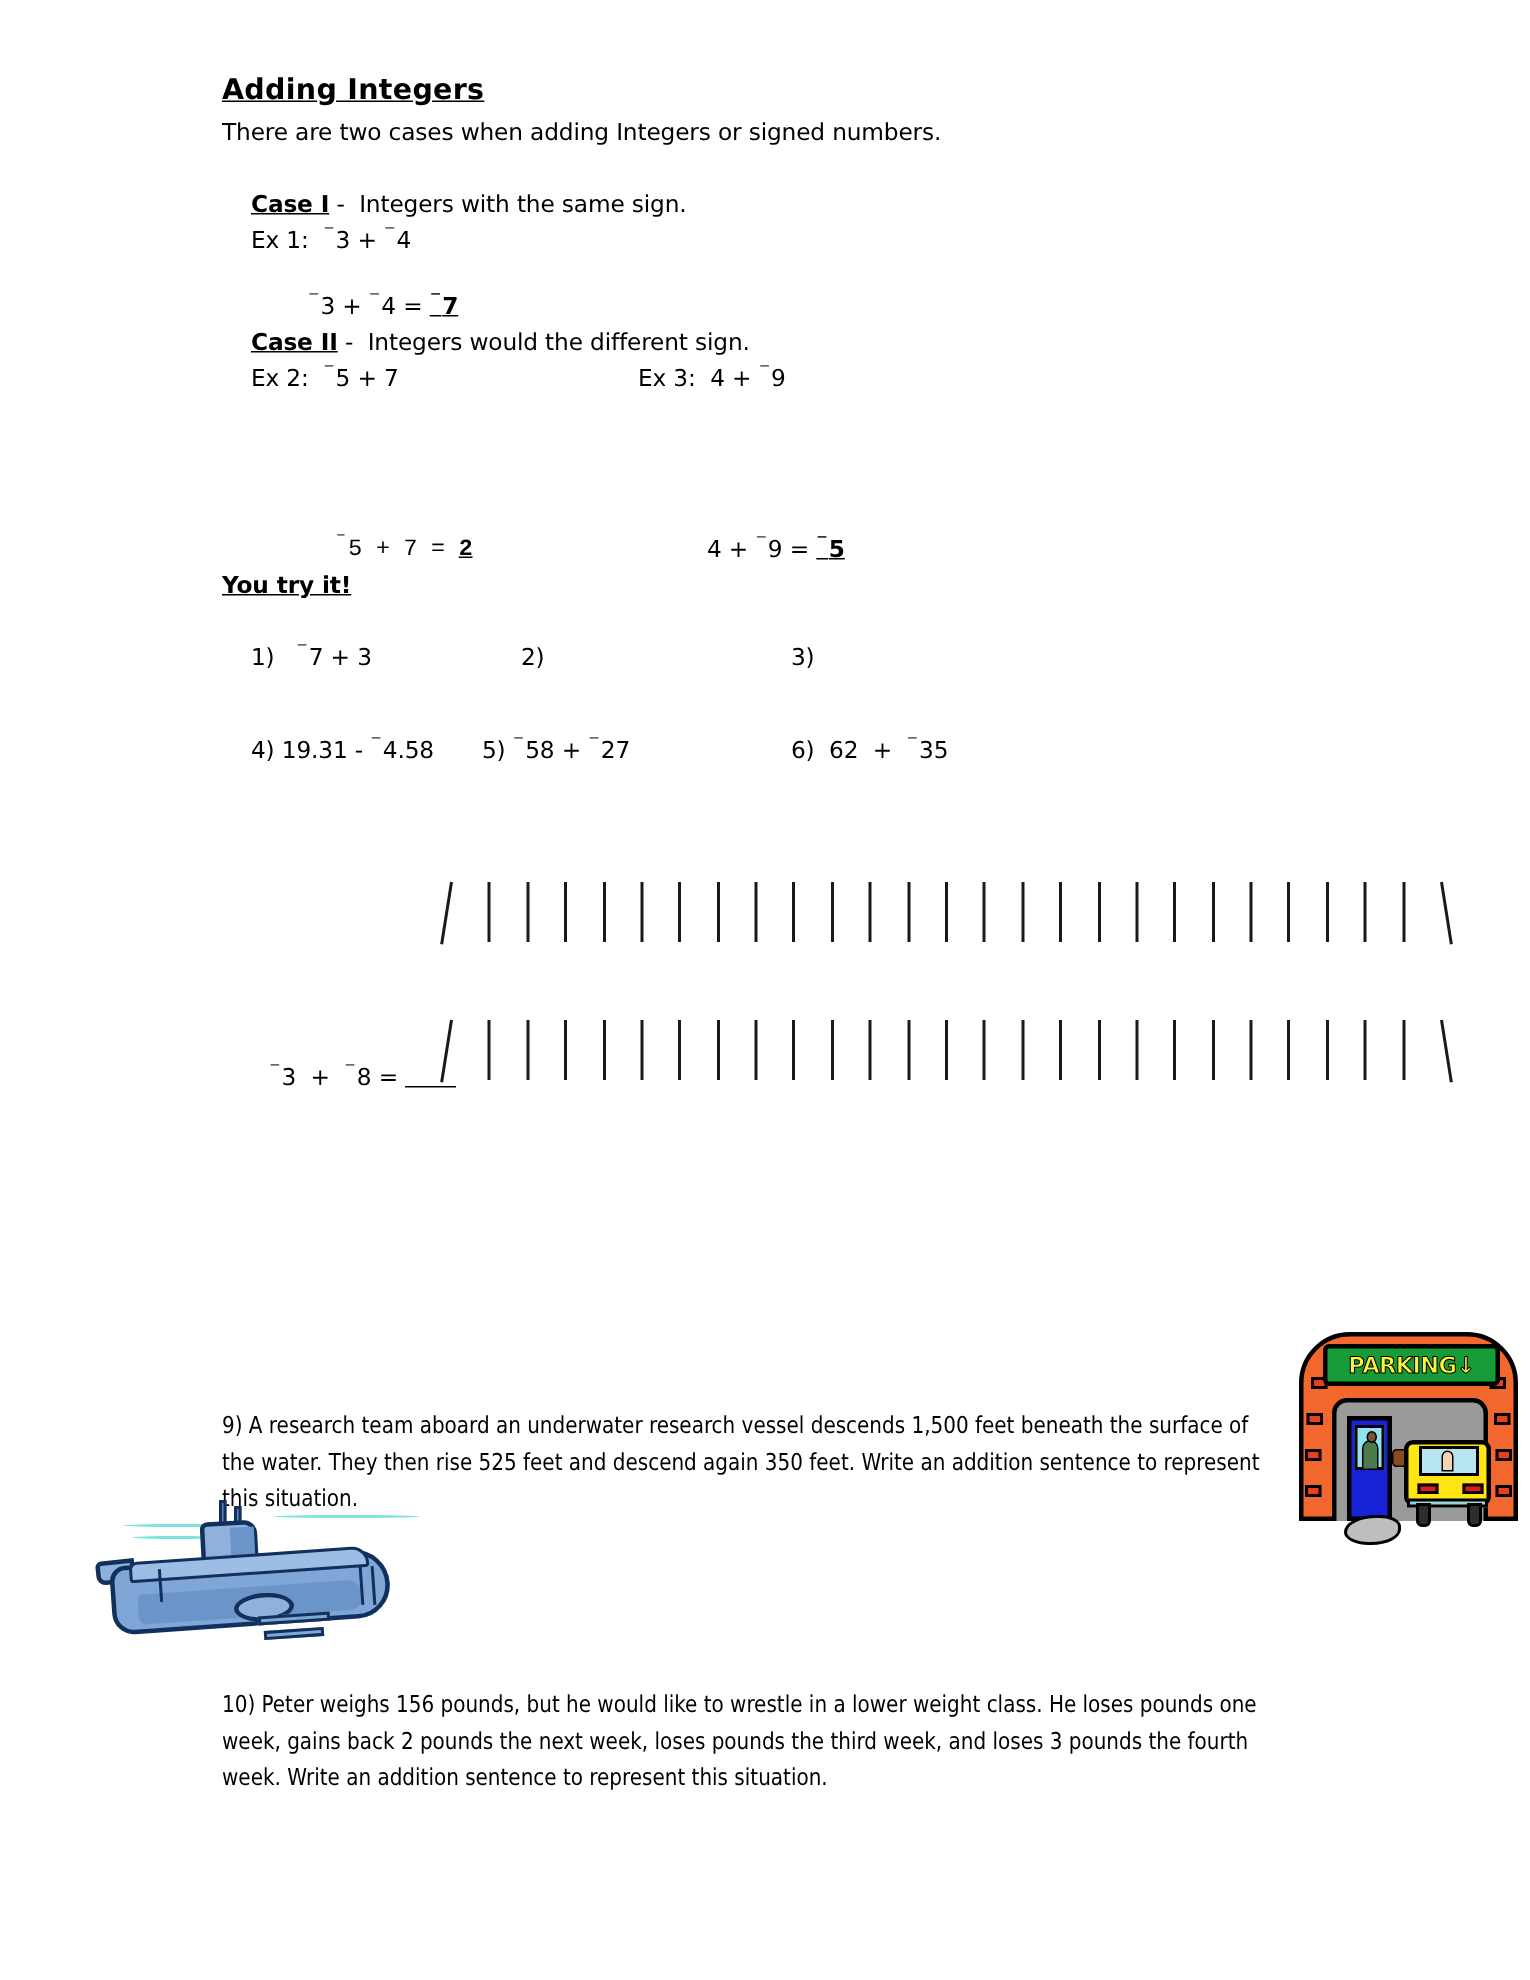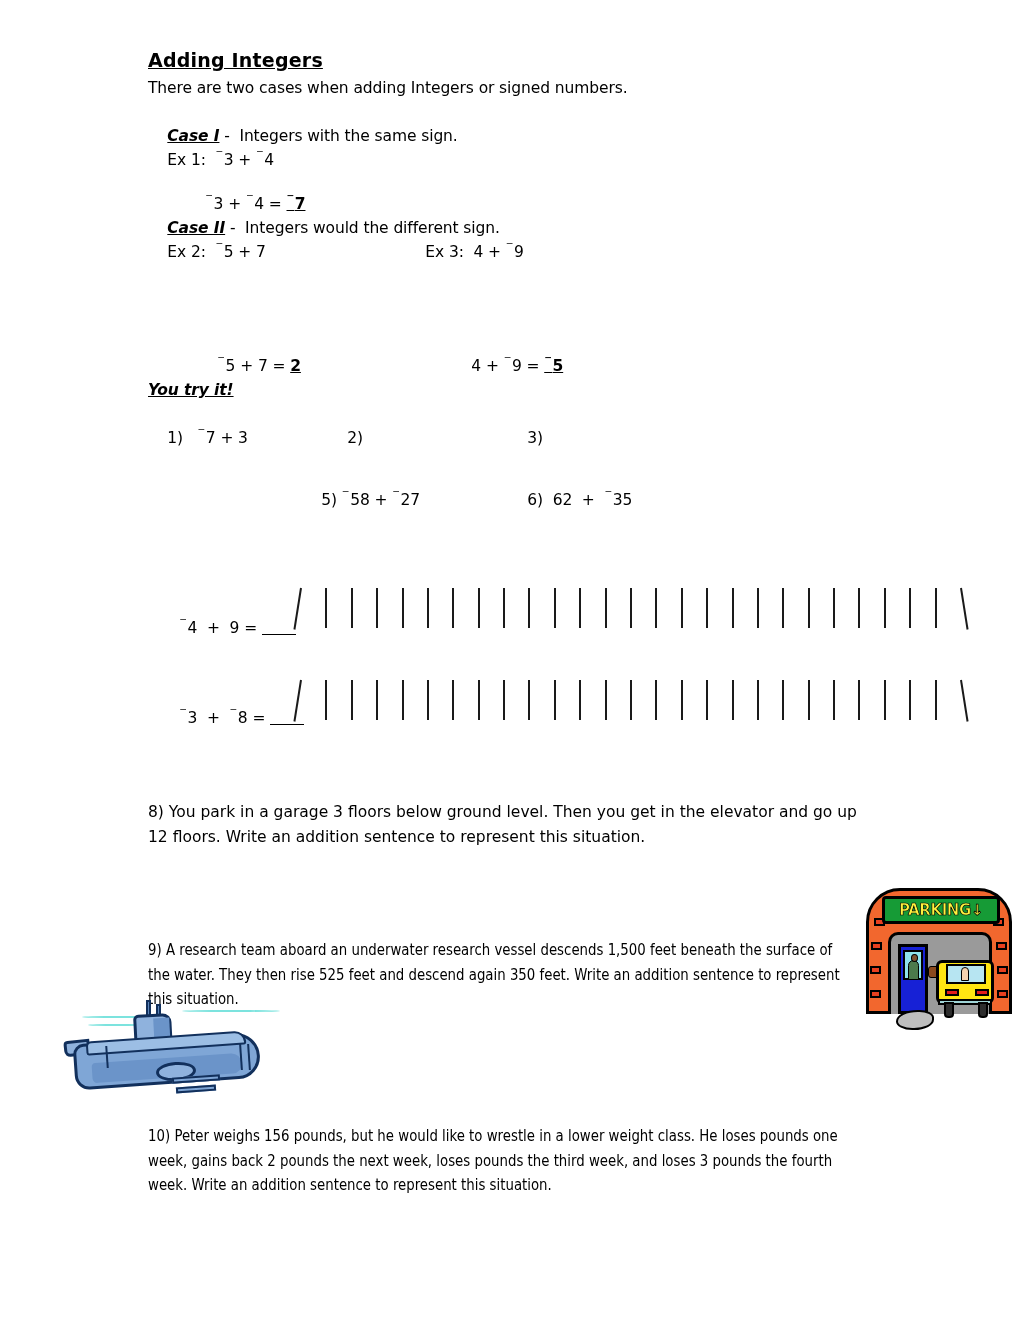--- a/index.html
+++ b/index.html
@@ -25,21 +25,21 @@
   .txt {
     position: absolute;
     font-family: "DejaVu Sans", sans-serif;
     font-size: 15.5px;
     line-height: 24px;
     white-space: pre;
     color: #000;
     letter-spacing: -0.1px;
   }
   .bold { font-weight: bold; }
-  .ul { text-decoration: underline; font-style: italic; }
+  .ul { text-decoration: underline; }
   .title {
     font-size: 19px;
     font-weight: bold;
     text-decoration: underline;
     letter-spacing: 0.2px;
   }
   
   .neg {
     position: relative;
     top: -0.42em;
@@ -383,50 +383,50 @@
     <span class="bold ul">Case II</span><span> -  Integers would the different sign.</span>
   </div>
 
   <div class="txt" style="left:148px; top:216px;">
     <span>Ex 2:</span><span>&nbsp; </span><span><span class="neg">⁻</span>5 + 7</span>
   </div>
   <div class="txt" style="left:406px; top:216px;">
     <span>Ex 3:</span><span>&nbsp; </span><span>4 + <span class="neg">⁻</span>9</span>
   </div>
 
-  <div class="txt" style="left:198px; top:330px;">
+  <div class="txt" style="left:186px; top:330px;font-family:Liberation Mono, monospace;">
     <span><span class="neg">⁻</span>5 + 7 = </span><span class="ansblank bold">2</span>
   </div>
   <div class="txt" style="left:452px; top:330px;">
     <span>4 + <span class="neg">⁻</span>9 = </span><span class="ansblank bold"><span class="neg">⁻</span>5</span>
   </div>
 
   <div class="txt bold ul" style="left:148px; top:378px;">You try it!</div>
 
   <div class="txt" style="left:148px; top:402px;">
     <span>1)</span><span>&nbsp;&nbsp; </span><span><span class="neg">⁻</span>7 + 3</span>
   </div>
   <div class="txt" style="left:328px; top:402px;">
     <span>2)</span>
   </div>
   <div class="txt" style="left:508px; top:402px;">
     <span>3)</span>
   </div>
 
+  <div class="txt" style="left:148px; top:464px;">
+    <span>4)</span><span> </span><span>19.31 - <span class="neg">⁻</span>4.58</span>
+  </div>
   <div class="txt" style="left:302px; top:464px;">
     <span>5)</span><span> </span><span><span class="neg">⁻</span>58 + <span class="neg">⁻</span>27</span>
   </div>
   <div class="txt" style="left:508px; top:464px;">
     <span>6)</span><span>&nbsp; </span><span>62&nbsp; +&nbsp; <span class="neg">⁻</span>35</span>
   </div>
 
 
-  <div class="txt" style="left:160px; top:592px;">
-    <span><span class="neg">⁻</span>4&nbsp; +&nbsp; 9 = </span><span class="blankline"></span>
-  </div>
   <div class="numline" id="numline-1" style="left:300px; top:588px; width:660px;">
       <div class="tick endL" style="left: 0px;"></div>
       <div class="tick" style="left: 25.3846px;"></div>
       <div class="tick" style="left: 50.7692px;"></div>
       <div class="tick" style="left: 76.1538px;"></div>
       <div class="tick" style="left: 101.538px;"></div>
       <div class="tick" style="left: 126.923px;"></div>
       <div class="tick" style="left: 152.308px;"></div>
       <div class="tick" style="left: 177.692px;"></div>
       <div class="tick" style="left: 203.077px;"></div>
@@ -477,24 +477,20 @@
       <div class="tick" style="left: 507.692px;"></div>
       <div class="tick" style="left: 533.077px;"></div>
       <div class="tick" style="left: 558.462px;"></div>
       <div class="tick" style="left: 583.846px;"></div>
       <div class="tick" style="left: 609.231px;"></div>
       <div class="tick" style="left: 634.615px;"></div>
       <div class="tick endR" style="left: 660px;"></div>
     </div>
 
 
-  <div class="wrapblock" style="left:148px; top:800px; width:720px;">
-    <span>8)</span>
-    <span>You park in a garage 3 floors below ground level.  Then you get in the elevator and go up 12 floors.  Write an addition sentence to represent this situation.</span>
-  </div>
 
   <div class="wrapblock cond" style="left:148px; top:938px; width:740px;">
     <span>9)</span>
     <span>A research team aboard an underwater research vessel descends 1,500 feet beneath the surface of the water.  They then rise 525 feet and descend again 350 feet.  Write an addition sentence to represent this situation.</span>
   </div>
 
   <div class="wrapblock cond" style="left:148px; top:1124px; width:740px;">
     <span>10)</span>
     <span>Peter weighs 156 pounds, but he would like to wrestle in a lower weight class.  He loses pounds one week, gains back 2 pounds the next week,  loses pounds the third week, and loses 3 pounds the fourth week.  Write an addition sentence to represent this situation.</span>
   </div>

